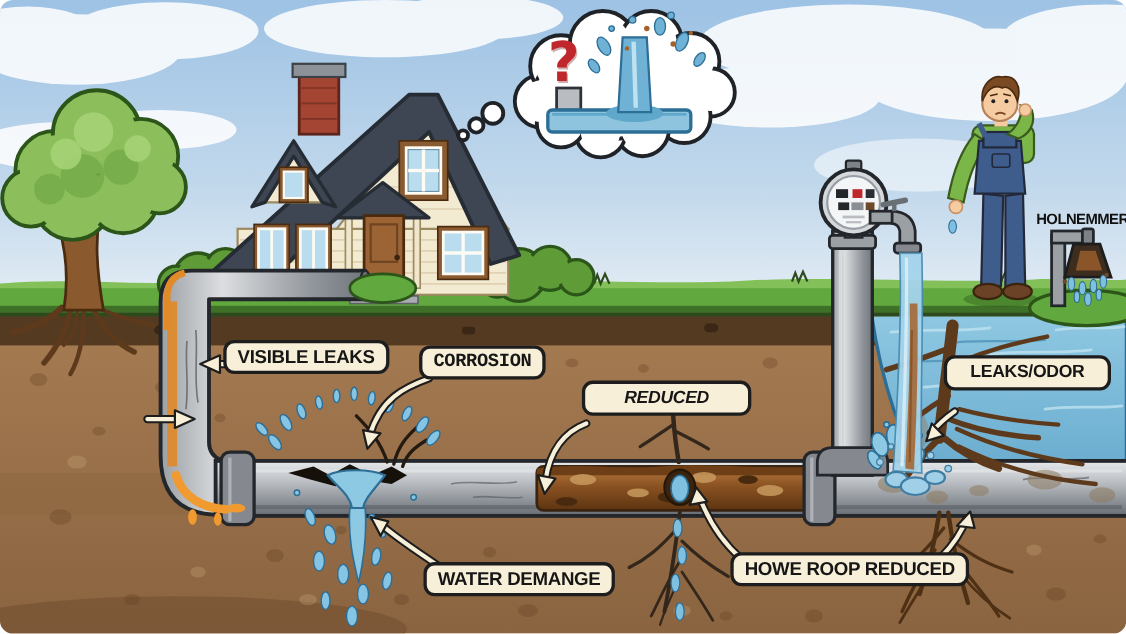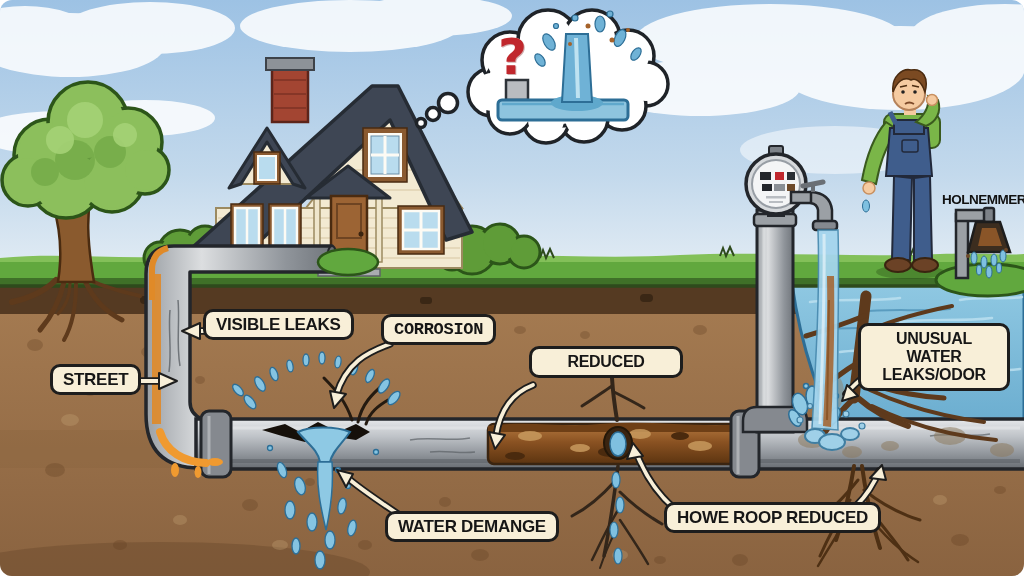--- a/index.html
+++ b/index.html
@@ -632,37 +632,33 @@
       <polygon points="334,408 330,391 346,394"></polygon>
       <polygon points="495,449 489,432 505,435"></polygon>
       <polygon points="337,470 353,474 346,487"></polygon>
       <polygon points="633,443 627,459 643,456"></polygon>
       <polygon points="882,465 870,478 886,480"></polygon>
       <polygon points="842,401 847,385 858,396"></polygon>
     </g>
   </g>
 </svg>
 
-<div class="callout" style="left:50px;top:364px;">
-  <span>STREET</span>
-</div>
 <div class="callout" style="left:203px;top:309px;">
   <span>VISIBLE LEAKS</span>
 </div>
 <div class="callout" style="left:381px;top:314px;font-family:Liberation Mono, monospace;">
   <span>CORROSION</span>
 </div>
-<div class="callout two" style="left:529px;top:346px;width:154px;">
+<div class="callout two" style="left:529px;top:346px;width:154px;font-style:italic;">
   <span style="display:block">REDUCED</span>
 </div>
 <div class="callout" style="left:385px;top:511px;">
   <span>WATER DEMANGE</span>
 </div>
 <div class="callout" style="left:664px;top:502px;">
   <span>HOWE ROOP REDUCED</span>
 </div>
 <div class="callout two" style="left:858px;top:323px;width:152px;">
-  <span style="display:block">UNUSUAL WATER</span>
   <span style="display:block">LEAKS/ODOR</span>
 </div>
 <div class="tag" style="left:942px;top:192px;">HOLNEMMER</div>
 <div class="qmark" style="left:498px;top:28px;">?</div>
 </div>
 
 </body></html>

